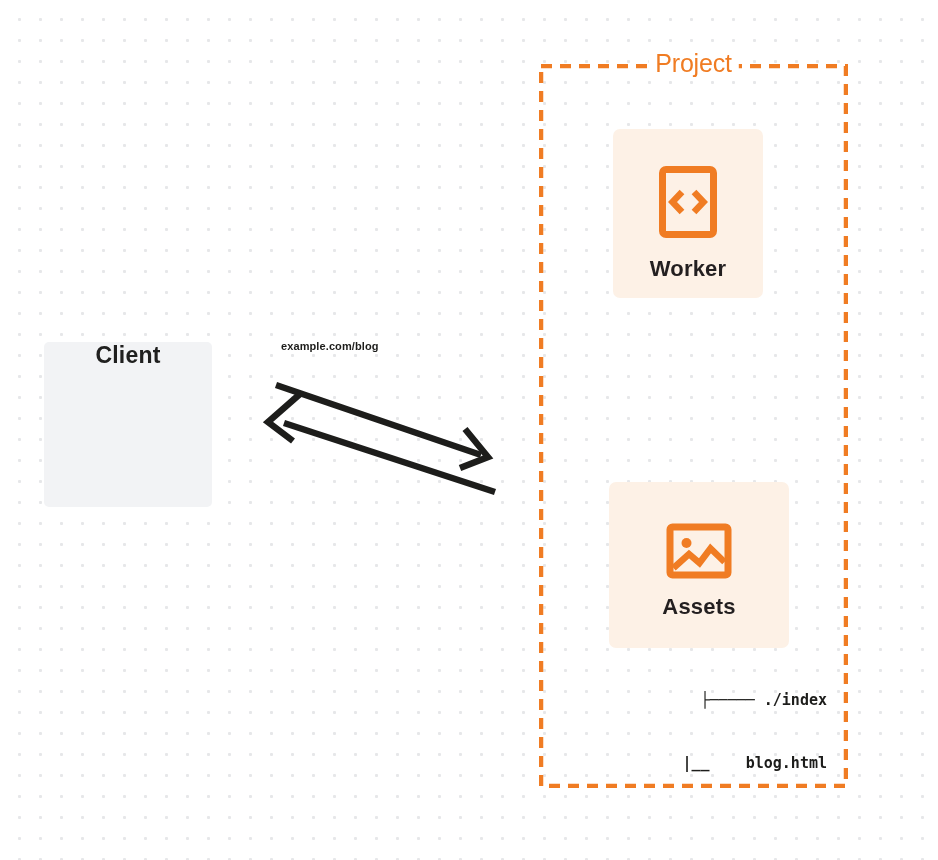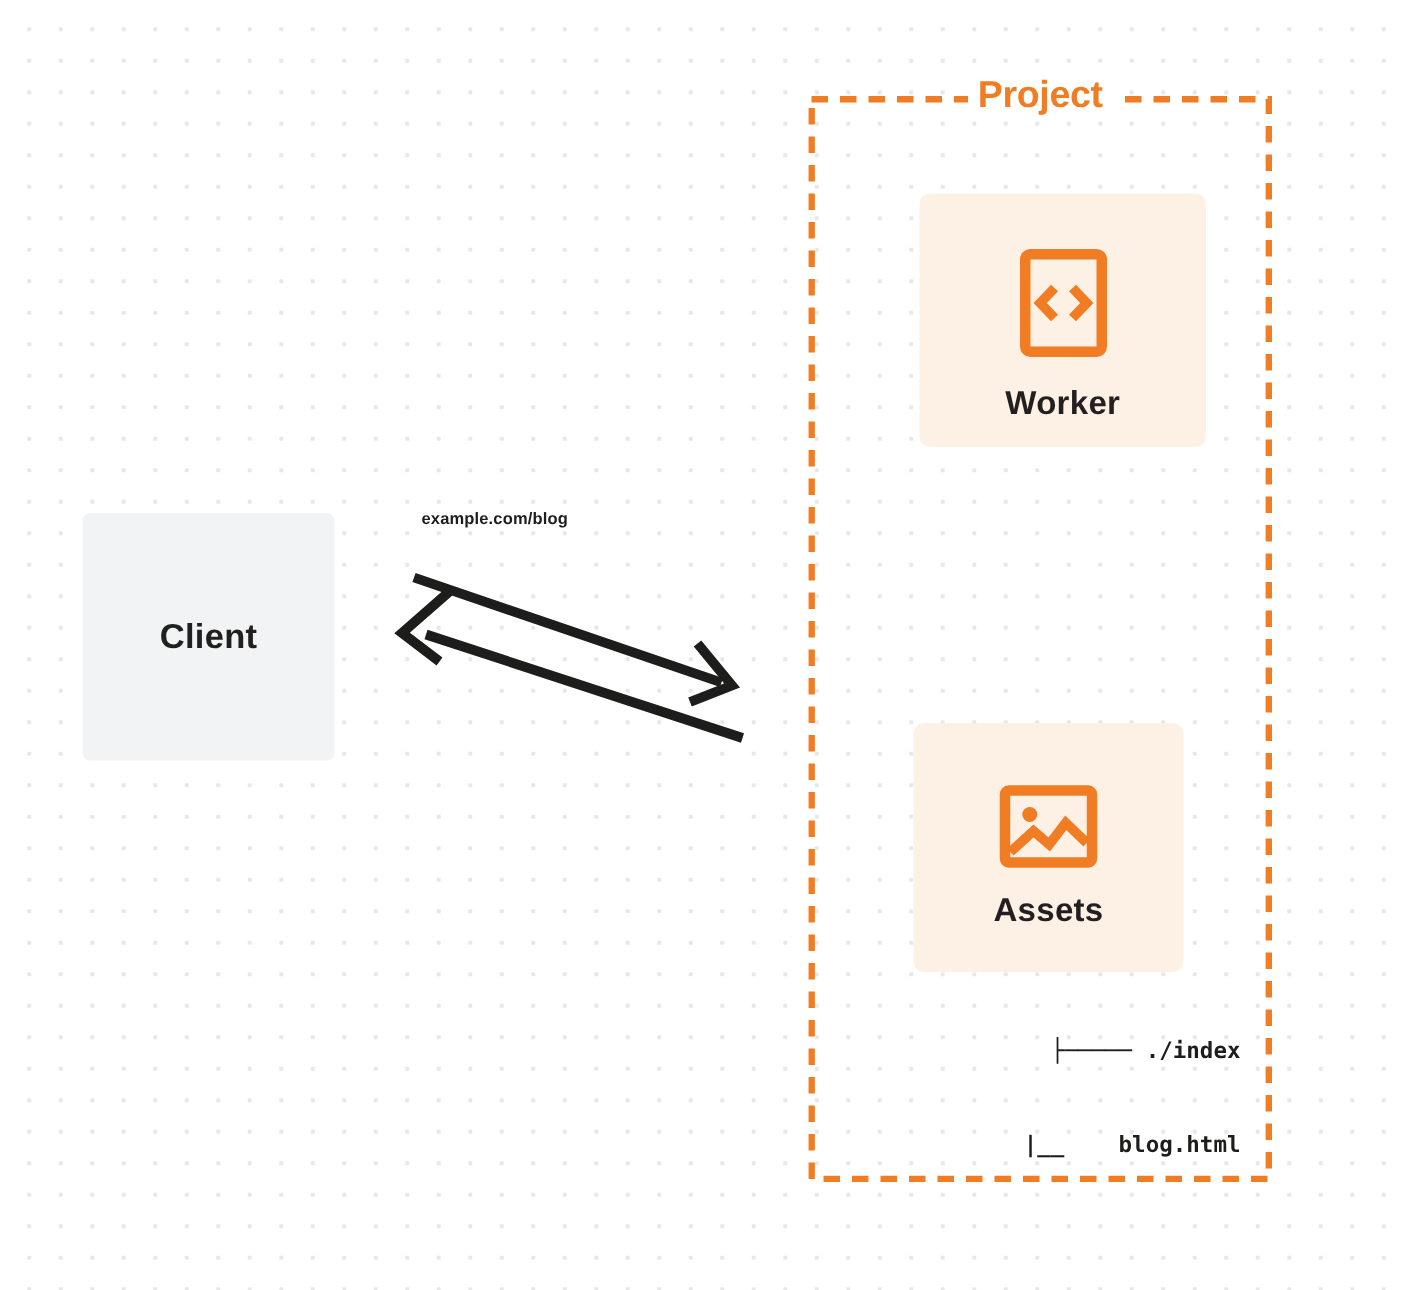--- a/index.html
+++ b/index.html
@@ -19,28 +19,28 @@
     height: 860px;
     background-color: #ffffff;
     background-image: radial-gradient(circle, #e6e7e9 1.35px, rgba(255,255,255,0) 1.6px);
     background-size: 21px 21px;
     background-position: 9px 9px;
   }
 
   
   #client-node {
     position: absolute;
-    left: 55px;
+    left: 44px;
     top: 342px;
     width: 168px;
     height: 165px;
     background: #f2f3f5;
     border-radius: 5px;
     display: flex;
-    align-items: center;
+    align-items: flex-start;
     justify-content: center;
   }
   #client-node .node-label {
     font-size: 23px;
     font-weight: bold;
     color: #20201f;
     letter-spacing: 0.2px;
   }
 
   
@@ -79,39 +79,39 @@
     width: 100%; height: 100%;
   }
   #project-title {
     position: absolute;
     left: 50%;
     top: -15px;
     transform: translateX(-50%);
     background: #ffffff;
     padding: 0 7px;
     font-size: 25px;
-    font-weight: bold;
+    font-weight: normal;
     color: #f07c23;
     white-space: nowrap;
     letter-spacing: -0.2px;
   }
 
   
   .card {
     position: absolute;
     background: #fdf1e6;
     border-radius: 7px;
     display: flex;
     flex-direction: column;
     align-items: center;
   }
   #worker-card {
     left: 74px;
     top: 65px;
-    width: 191px;
+    width: 150px;
     height: 169px;
   }
   #assets-card {
     left: 70px;
     top: 418px;
     width: 180px;
     height: 166px;
   }
   .card .card-icon {
     margin-top: 36px;

